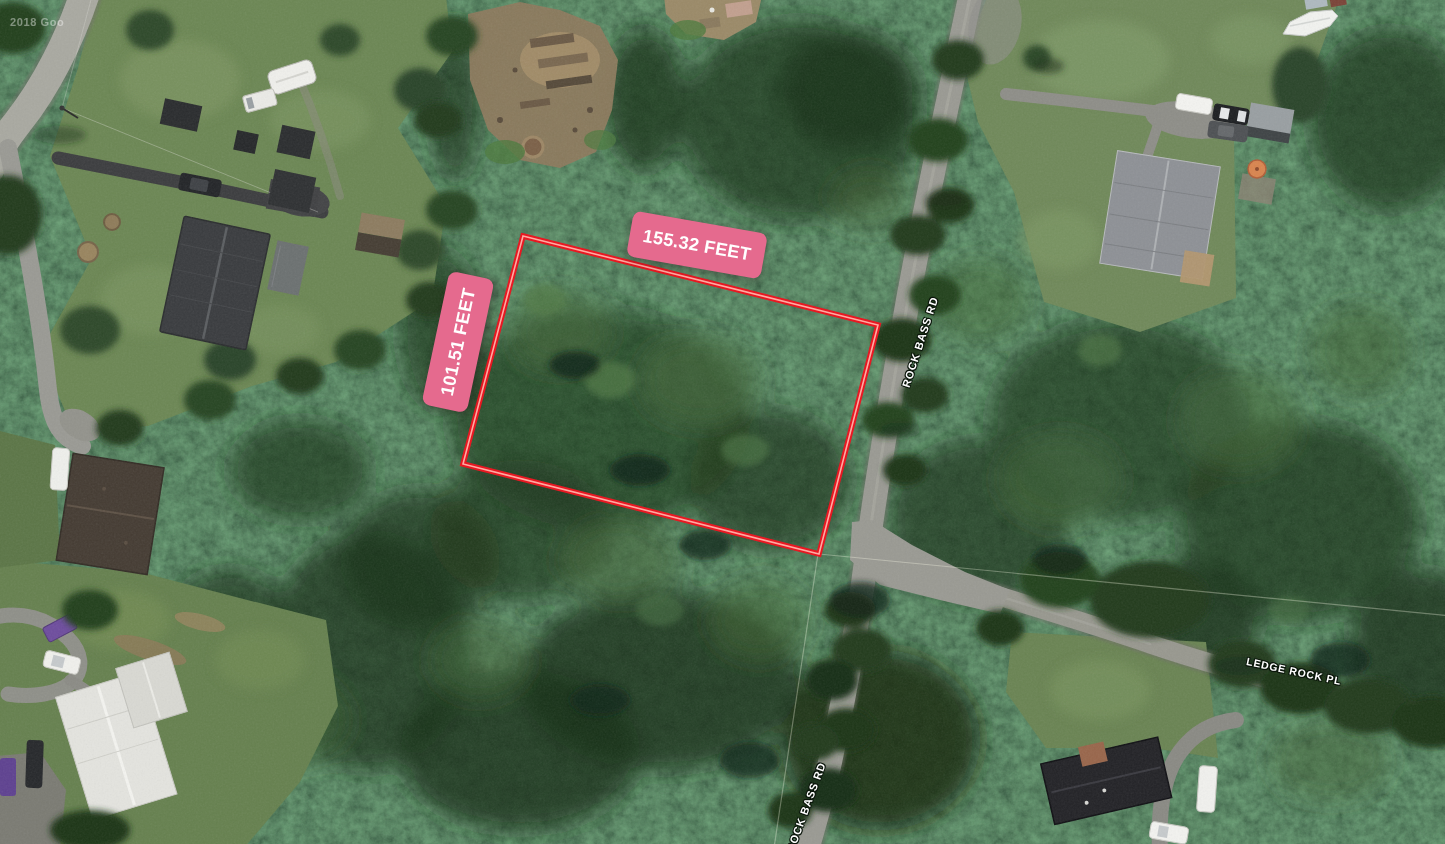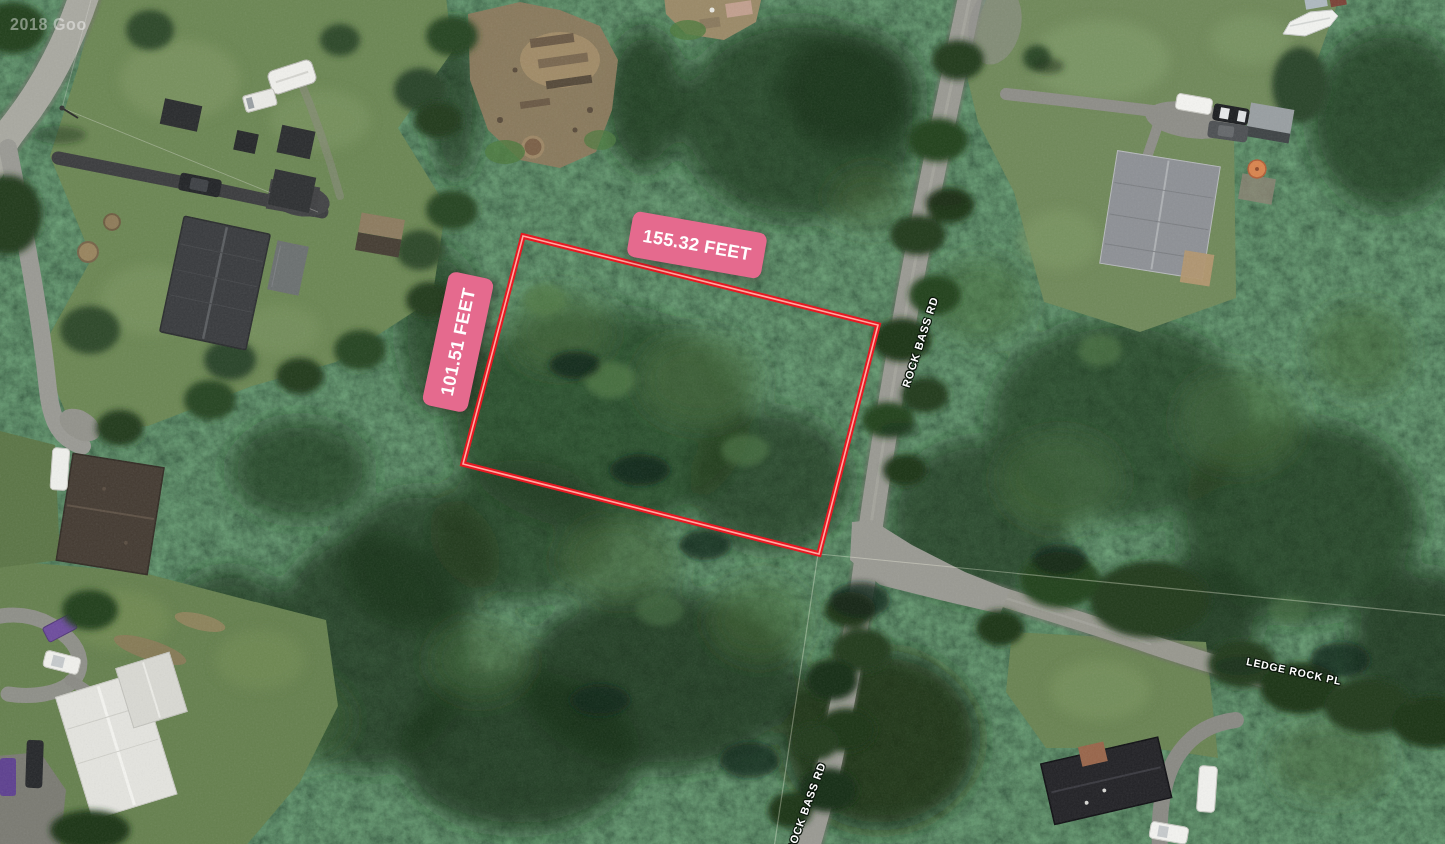--- a/index.html
+++ b/index.html
@@ -12,21 +12,21 @@
     text-shadow:0 0 2px #0c160c,1px 1px 0 #0c160c,-1px -1px 0 #0c160c,
                 1px -1px 0 #0c160c,-1px 1px 0 #0c160c;}
   .road-label.small{font-size:10.5px;}
   .rot{transform:translate(-50%,-50%) rotate(var(--rot));}
   .dim-badge{position:absolute;width:136px;height:46px;background:#e56a8e;
     border-radius:8px;color:#ffffff;font-weight:700;font-size:18px;
     display:flex;align-items:center;justify-content:center;letter-spacing:.3px;
     box-shadow:0 3px 8px rgba(35,8,18,.35);}
   #badge-width{left:629px;top:222px;transform:rotate(10deg);}
   #badge-height{left:390px;top:319px;transform:rotate(-78deg);}
-  .watermark{position:absolute;left:10px;top:16px;font-size:16px;font-weight:600;
+  .watermark{position:absolute;left:10px;top:16px;font-size:11px;font-weight:600;
     color:rgba(255,255,255,.42);letter-spacing:.6px;}
 </style>
 </head>
 <body>
 
 <div class="screen">
 
 <svg width="1445" height="844" viewBox="0 0 1445 844">
   <defs>
     <filter id="blur10" x="-40%" y="-40%" width="180%" height="180%">

